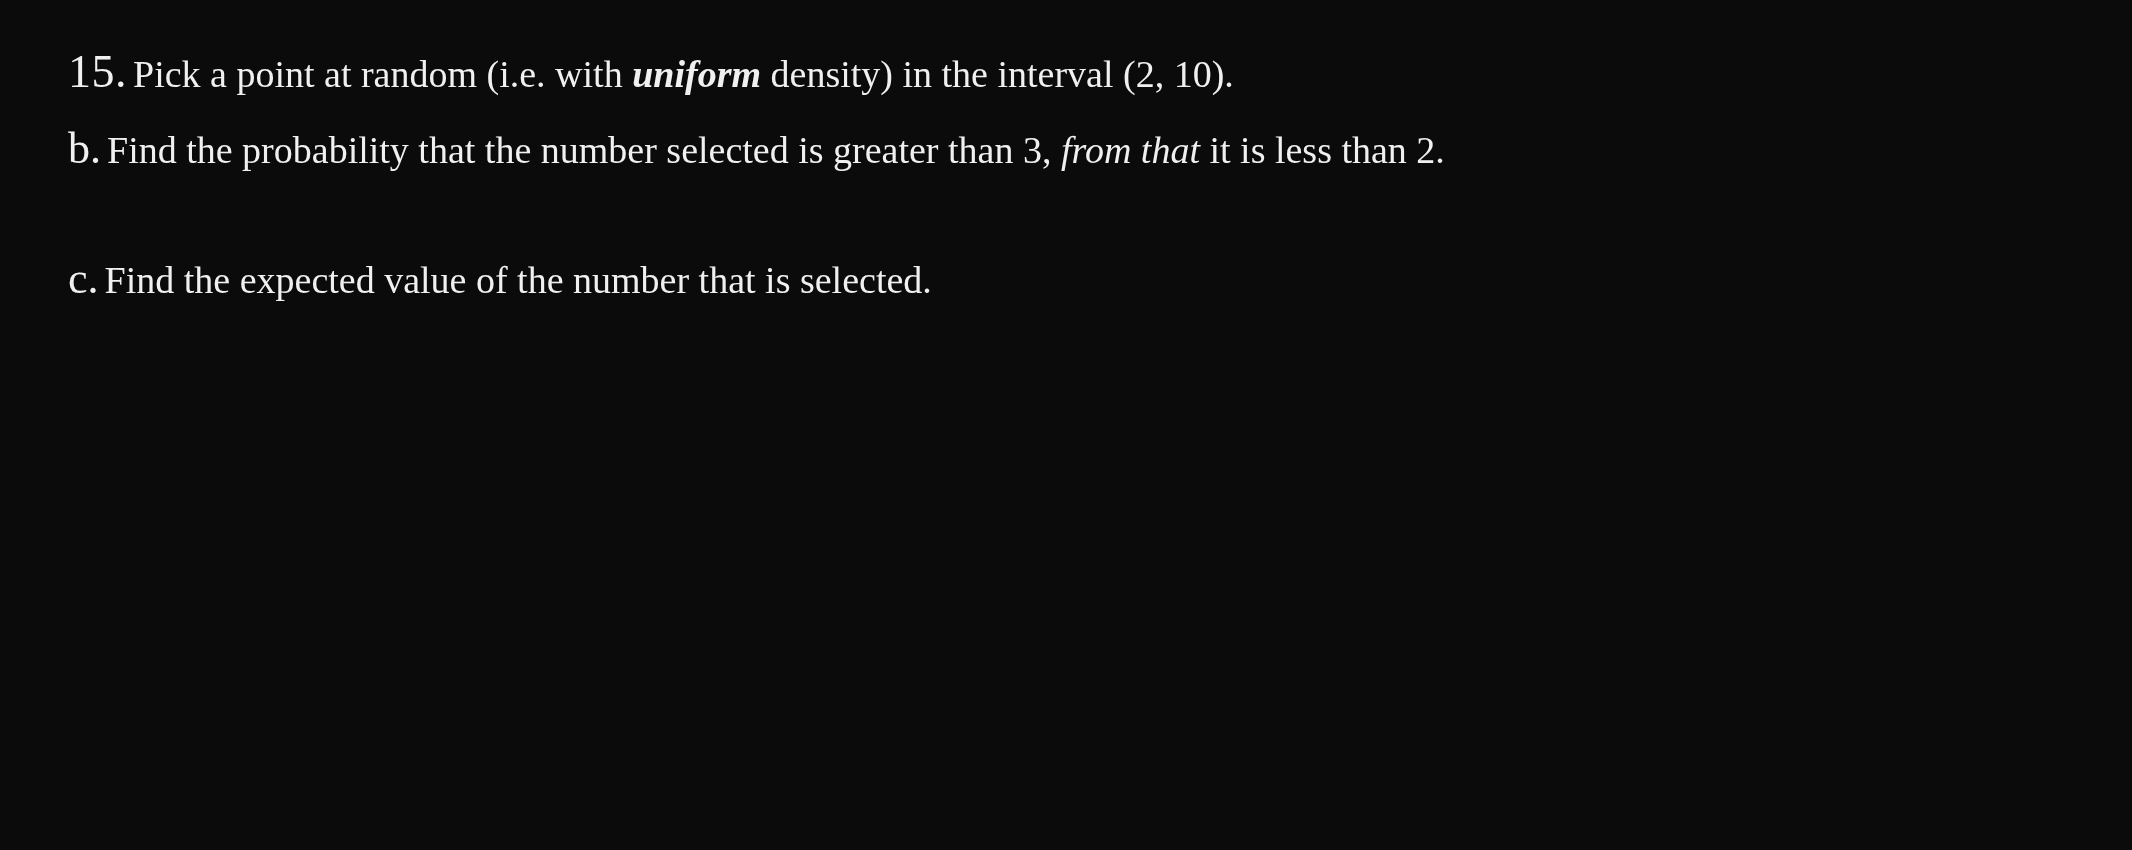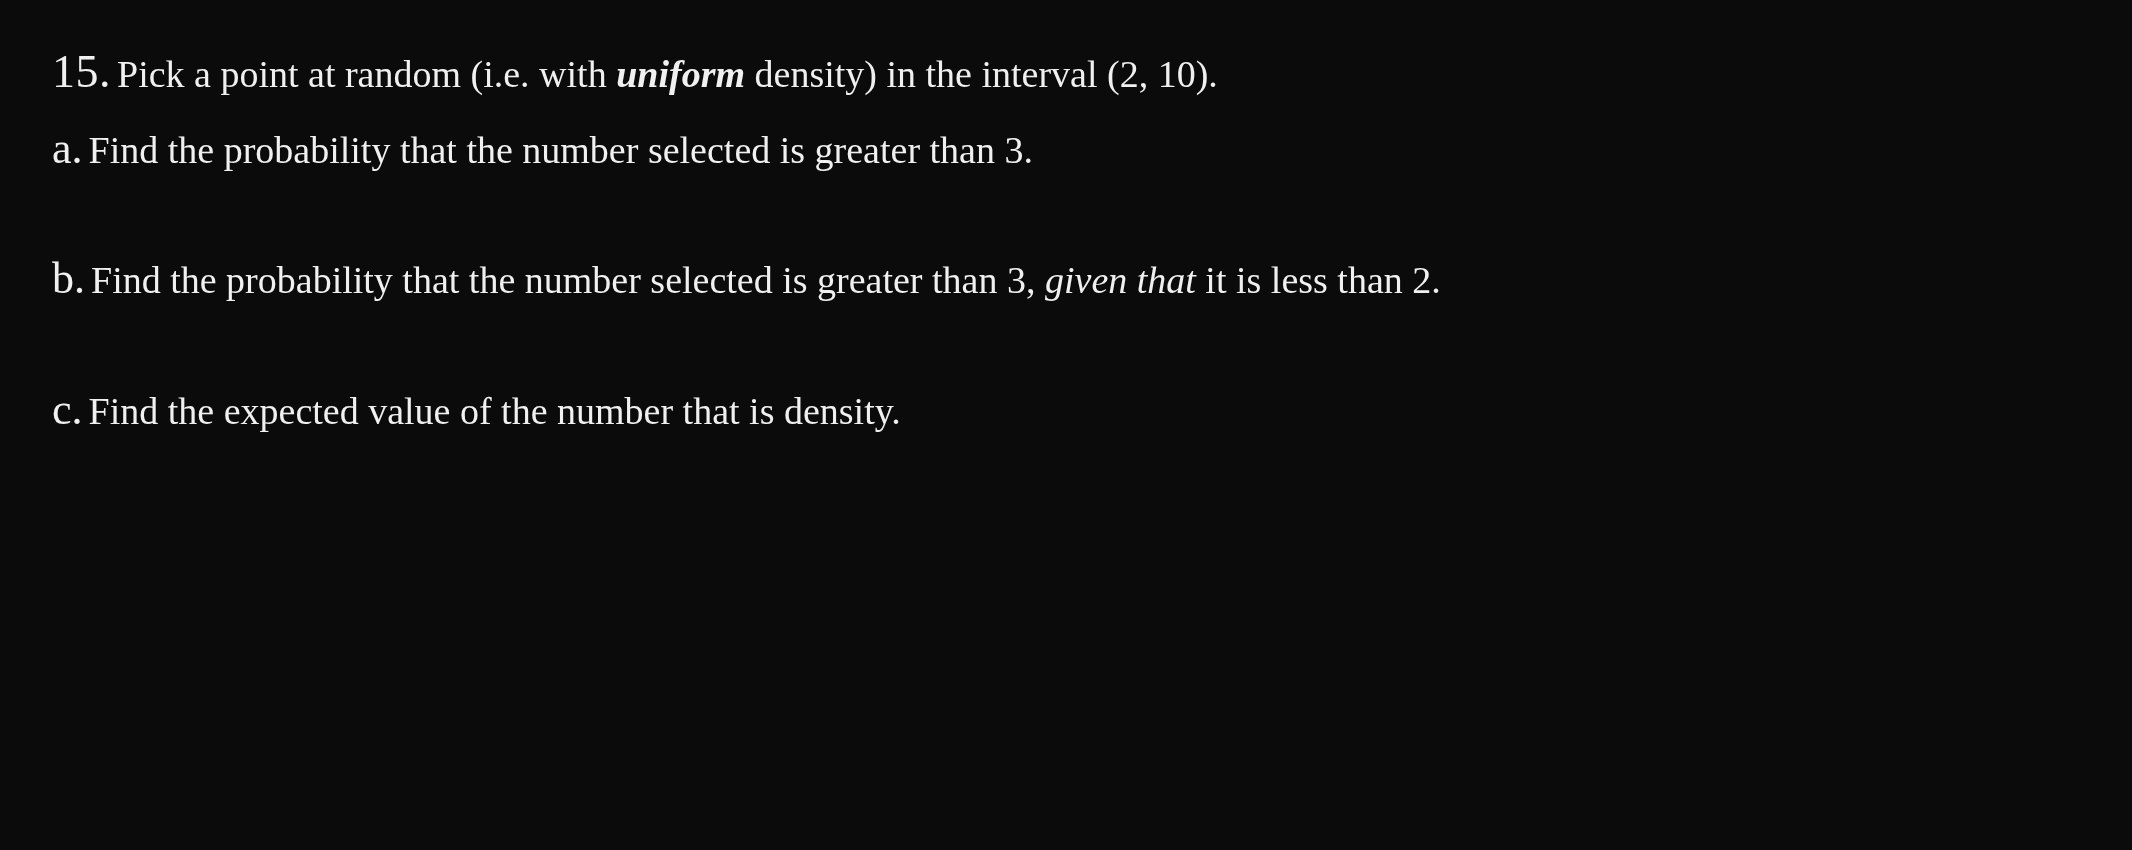--- a/index.html
+++ b/index.html
@@ -4,21 +4,21 @@
   <style>
     * { margin: 0; padding: 0; box-sizing: border-box; }
     html, body {
       width: 2132px;
       height: 850px;
       background: #0b0b0b;
       color: #f0f0f0;
       font-family: Georgia, 'Times New Roman', Times, serif;
     }
     .page {
-      padding: 36px 40px 20px 52px;
+      padding: 36px 40px 20px 68px;
       width: 100%;
       height: 100%;
     }
     .block {
       margin-bottom: 62px;
       line-height: 1.55;
     }
     .block.tight { margin-bottom: 8px; }
     .q-num {
       font-size: 46px;
@@ -42,29 +42,25 @@
 </head>
 <body>
 
 <div class="page">
 
   <div class="block tight">
     <span class="q-num">15.</span>
     <span class="body-text">Pick a point at random (i.e. with </span><span class="body-text em-bi">uniform</span><span class="body-text"> density) in the interval </span><span class="body-text math">(2, 10)</span><span class="body-text">.</span>
   </div>
 
-  <div class="block">
-    <span class="part-label">a.</span>
-    <span class="body-text">Find the probability that the number selected is greater than 3.</span>
-  </div>
 
   <div class="block">
     <span class="part-label">b.</span>
-    <span class="body-text">Find the probability that the number selected is greater than 3, </span><span class="body-text em-i">given that</span><span class="body-text"> it is less than 2.</span>
+    <span class="body-text">Find the probability that the number selected is greater than 3, </span><span class="body-text em-i">from that</span><span class="body-text"> it is less than 2.</span>
   </div>
 
   <div class="block">
     <span class="part-label">c.</span>
-    <span class="body-text">Find the expected value of the number that is density.</span>
+    <span class="body-text">Find the expected value of the number that is selected.</span>
   </div>
 
 
 </div>
 
 </body></html>

